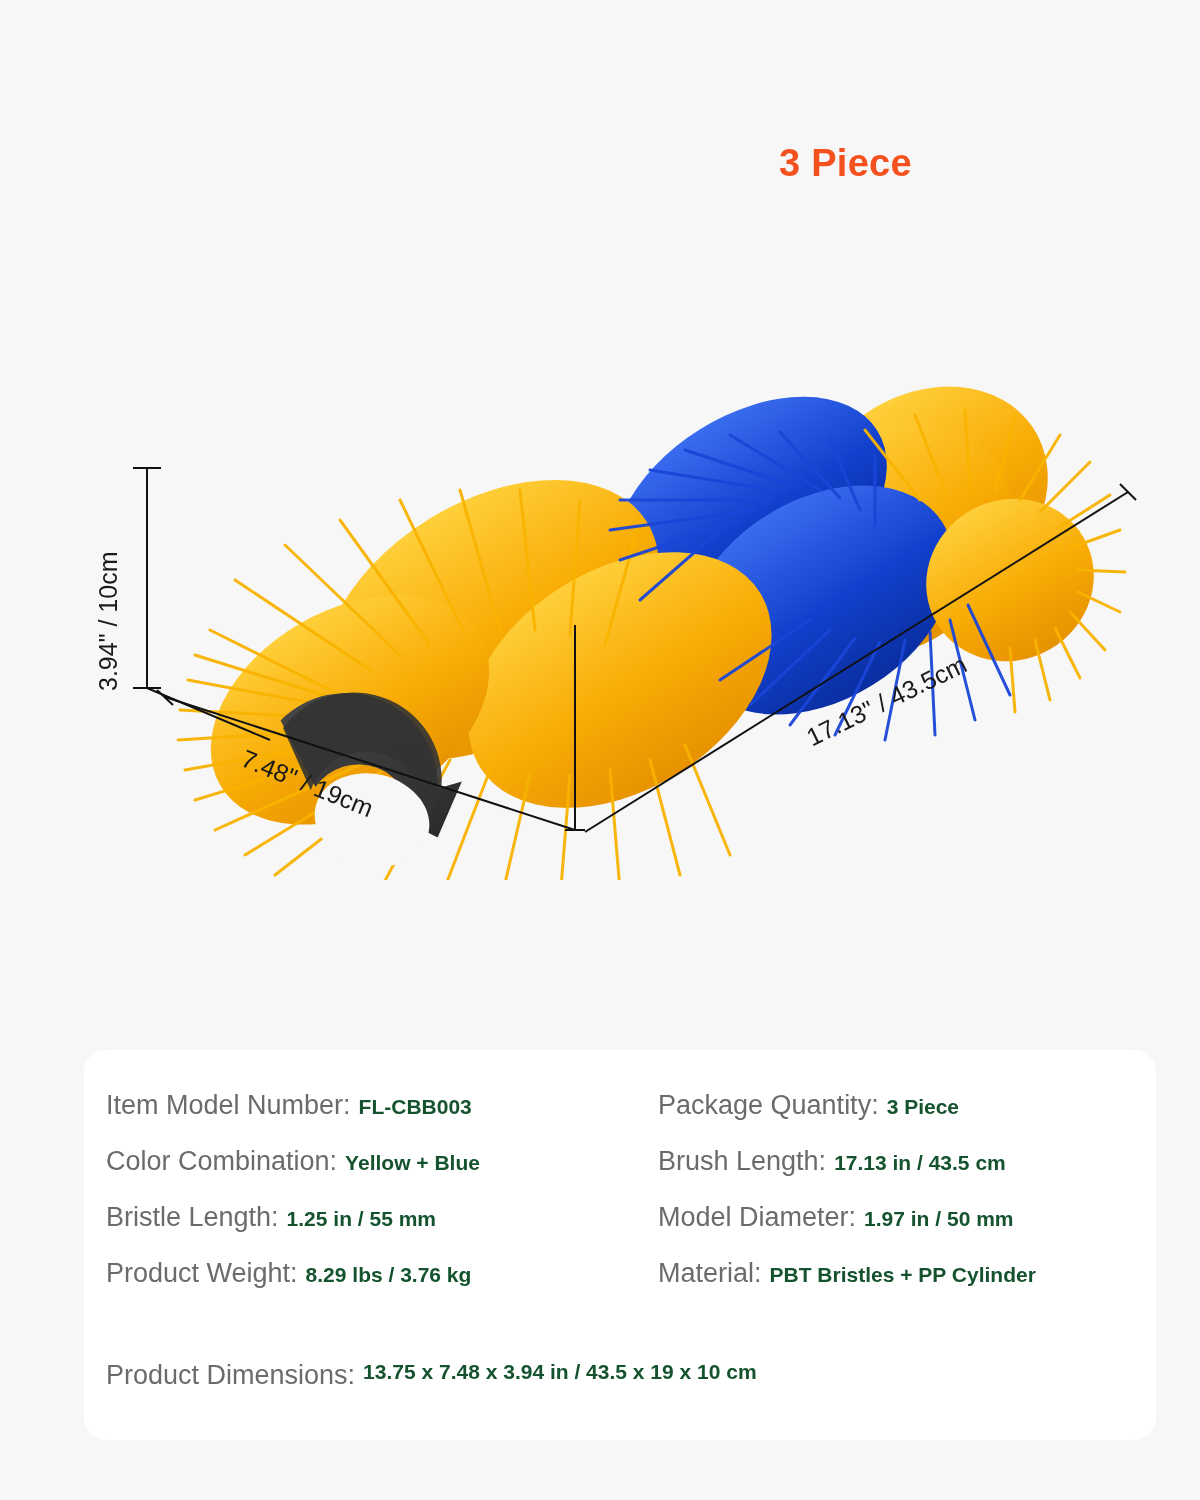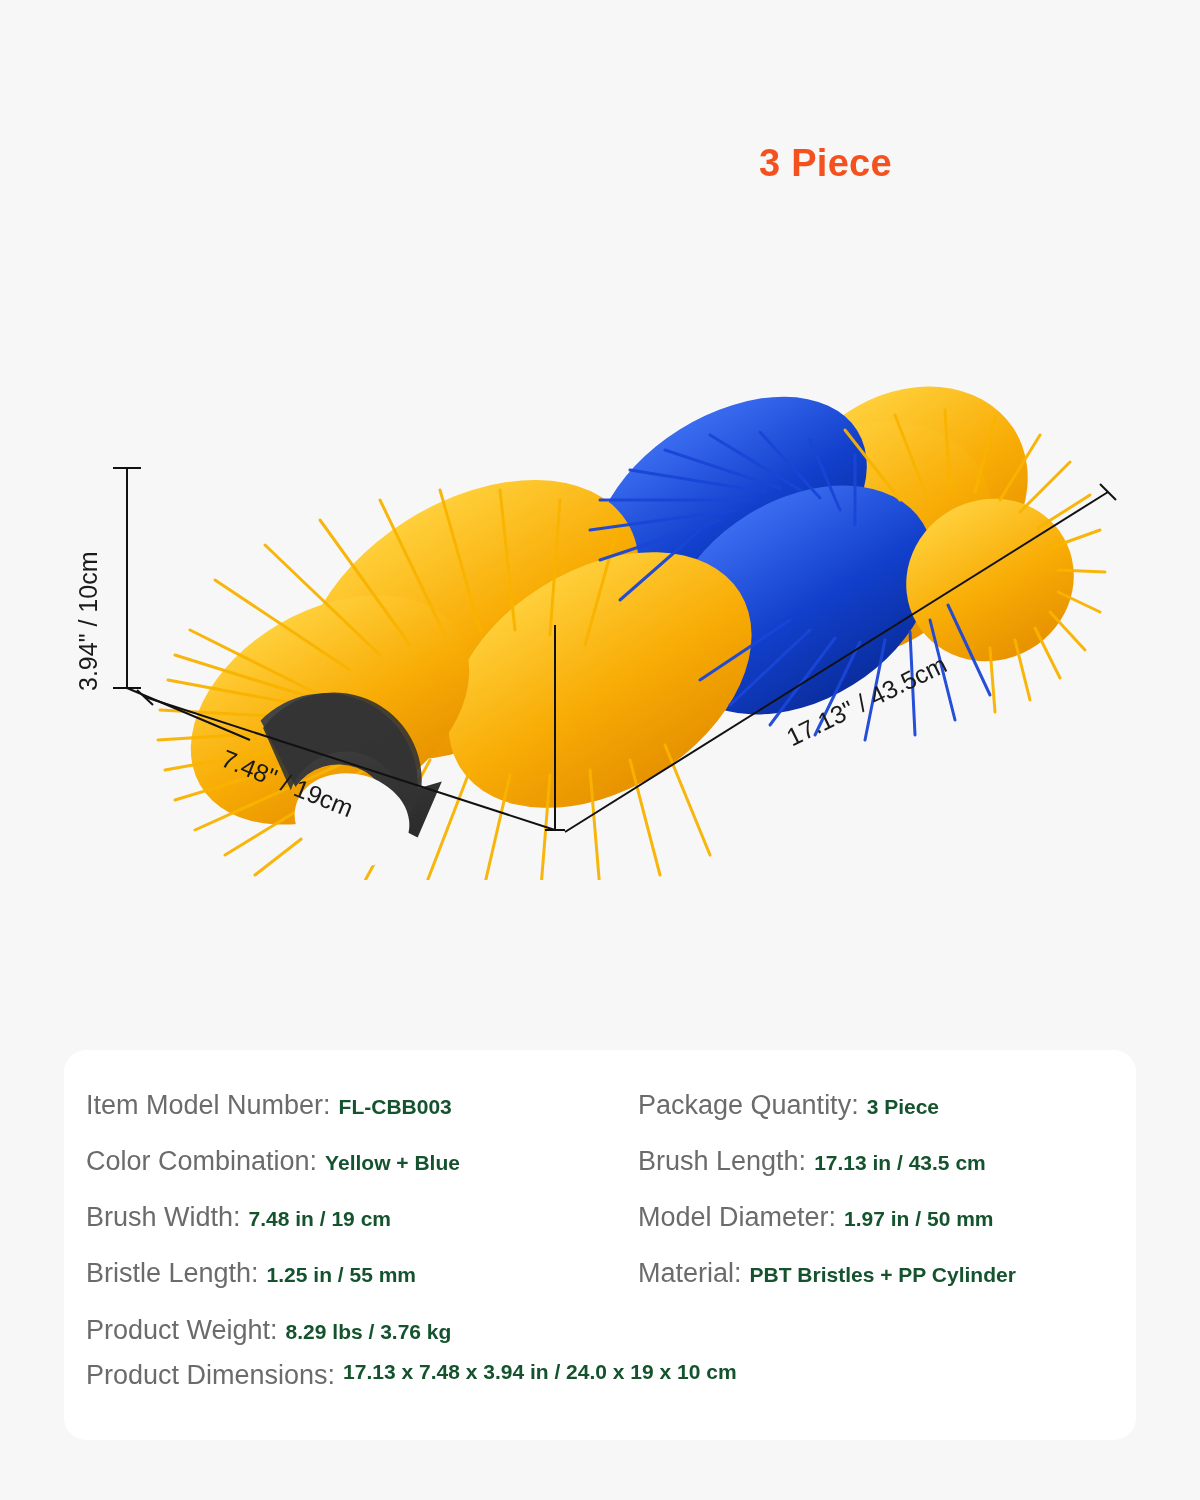--- a/index.html
+++ b/index.html
@@ -7,20 +7,21 @@
     margin: 0; padding: 0;
     width: 1200px; height: 1500px;
     background: #f7f7f7;
     font-family: "Liberation Sans", sans-serif;
     overflow: hidden;
   }
   .page {
     position: relative;
     width: 1100px; height: 1500px;
     background: #f7f7f7;
+    margin-left: 20px;
   }
 
   
   .badge {
     position: absolute;
     right: 208px; top: 142px;
     font-size: 38px;
     font-weight: bold;
     color: #f4511e;
     letter-spacing: 0.3px;
@@ -258,24 +259,20 @@
       <div class="col col-left">
         <div class="spec-row">
           <span class="spec-label">Item Model Number:</span>
           <span class="spec-value">FL-CBB003</span>
         </div>
         <div class="spec-row">
           <span class="spec-label">Color Combination:</span>
           <span class="spec-value">Yellow + Blue</span>
         </div>
         <div class="spec-row">
-          <span class="spec-label">Brush Width:</span>
-          <span class="spec-value">7.48 in / 19 cm</span>
-        </div>
-        <div class="spec-row">
           <span class="spec-label">Bristle Length:</span>
           <span class="spec-value">1.25 in / 55 mm</span>
         </div>
         <div class="spec-row">
           <span class="spec-label">Product Weight:</span>
           <span class="spec-value">8.29 lbs / 3.76 kg</span>
         </div>
       </div>
 
       <div class="col col-right">
@@ -292,19 +289,19 @@
           <span class="spec-value">1.97 in / 50 mm</span>
         </div>
         <div class="spec-row">
           <span class="spec-label">Material:</span>
           <span class="spec-value">PBT Bristles + PP Cylinder</span>
         </div>
       </div>
 
       <div class="full-row">
         <span class="spec-label">Product Dimensions:</span>
-        <span class="spec-value">17.13 x 7.48 x 3.94 in / 24.0 x 19 x 10 cm</span>
+        <span class="spec-value">13.75 x 7.48 x 3.94 in / 43.5 x 19 x 10 cm</span>
       </div>
 
     </div>
   </div>
 
 </div>
 
 </body></html>

